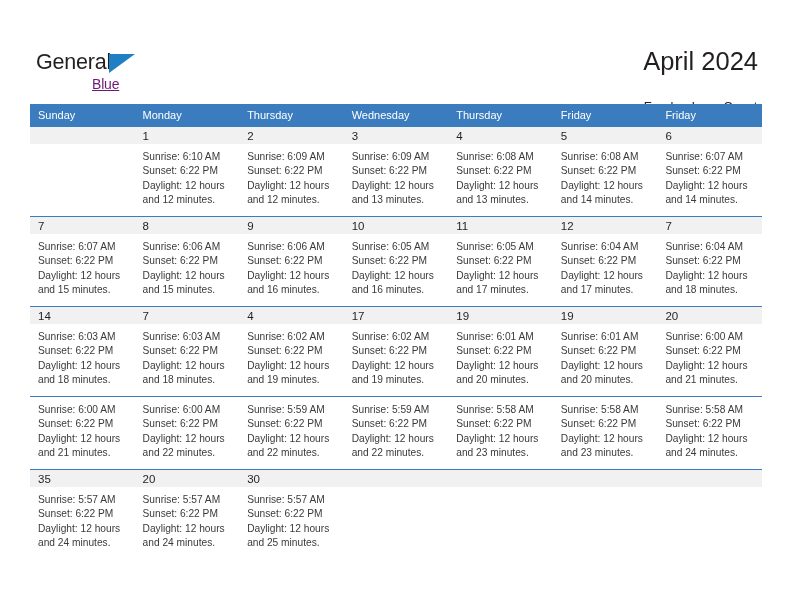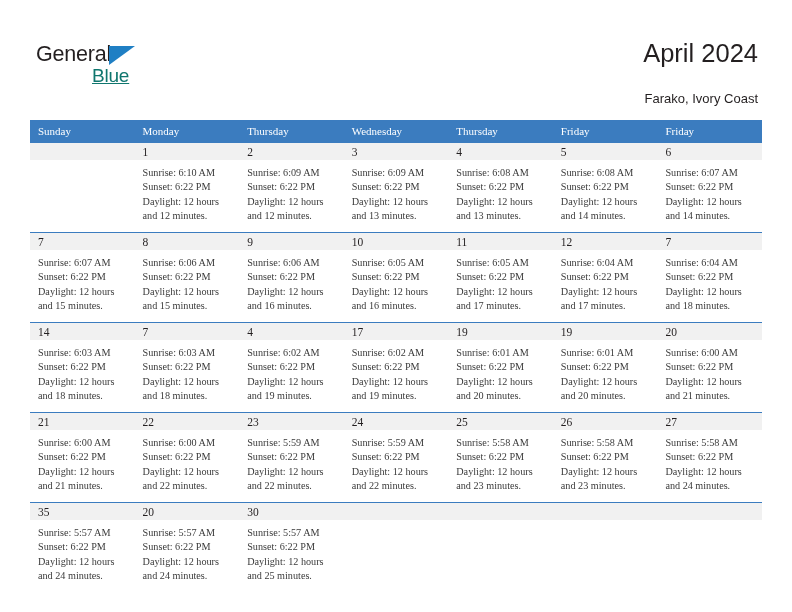--- a/index.html
+++ b/index.html
@@ -12,21 +12,21 @@
     height: 612px;
     font-family: "Liberation Sans", sans-serif;
     color: #231f20;
     overflow: hidden;
     position: relative;
   }
 
   
   .page-header {
     position: absolute;
-    left: 0; top: 8px;
+    left: 0; top: 16px;
     width: 792px;
     height: 98px;
   }
 
   .logo {
     position: absolute;
     left: 36px;
     top: 34px;
     width: 150px;
     height: 54px;
@@ -45,54 +45,53 @@
     left: 73px;
     top: 4px;
     width: 0; height: 0;
     border-left: 26px solid #1f7fc4;
     border-bottom: 19px solid transparent;
   }
   .logo-blue {
     position: absolute;
     left: 56px;
     top: 22px;
-    font-size: 19px;
-    color: #0f766e;
+    font-size: 14px;
+    color: #701a75;
     letter-spacing: -0.2px;
     line-height: 24px;
     text-decoration: underline;
   }
 
   .title-block {
     position: absolute;
     right: 34px;
     top: 30px;
-    text-align: right;
+    text-align: center;
   }
   .cal-title {
     font-size: 25.5px;
     color: #231f20;
     line-height: 30px;
     white-space: nowrap;
   }
   .cal-subtitle {
     font-size: 13px;
     color: #231f20;
     line-height: 18px;
     margin-top: 22px;
     white-space: nowrap;
   }
 
   
   .calendar {
     position: absolute;
     left: 30px;
-    top: 120px;
+    top: 104px;
     width: 732px;
-    font-family: Liberation Serif, serif;
   }
   .cal-table {
     border-collapse: collapse;
     table-layout: fixed;
     width: 732px;
   }
   .cal-table col { width: 104.57px; }
 
   thead th {
     background: #3b7cbf;
@@ -432,43 +431,20 @@
               <div class="cell-line">Sunset: 6:22 PM</div>
               <div class="cell-line">Daylight: 12 hours</div>
               <div class="cell-line">and 21 minutes.</div>
             </div>
           </td>
         </tr>
         <tr>
           <td colspan="7" class="week-sep week-sep-cell"></td>
         </tr>
         <tr class="week-row">
-          <td class="daynum-band">
-            <div class="daynum">21</div>
-          </td>
-          <td class="daynum-band">
-            <div class="daynum">22</div>
-          </td>
-          <td class="daynum-band">
-            <div class="daynum">23</div>
-          </td>
-          <td class="daynum-band">
-            <div class="daynum">24</div>
-          </td>
-          <td class="daynum-band">
-            <div class="daynum">25</div>
-          </td>
-          <td class="daynum-band">
-            <div class="daynum">26</div>
-          </td>
-          <td class="daynum-band">
-            <div class="daynum">27</div>
-          </td>
-        </tr>
-        <tr class="week-row">
           <td>
             <div class="cell-body">
               <div class="cell-line">Sunrise: 6:00 AM</div>
               <div class="cell-line">Sunset: 6:22 PM</div>
               <div class="cell-line">Daylight: 12 hours</div>
               <div class="cell-line">and 21 minutes.</div>
             </div>
           </td>
           <td>
             <div class="cell-body">

